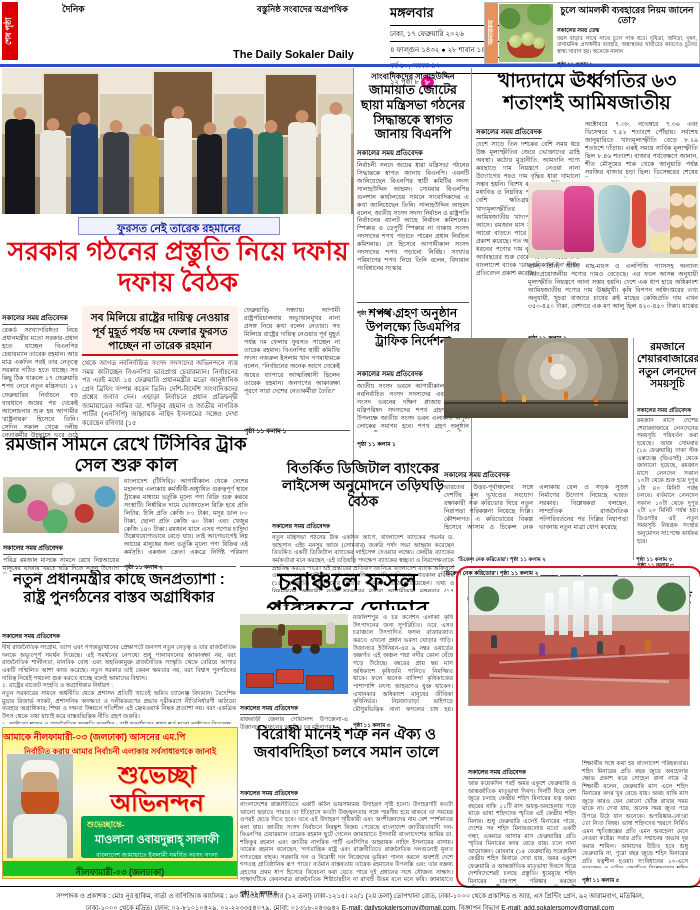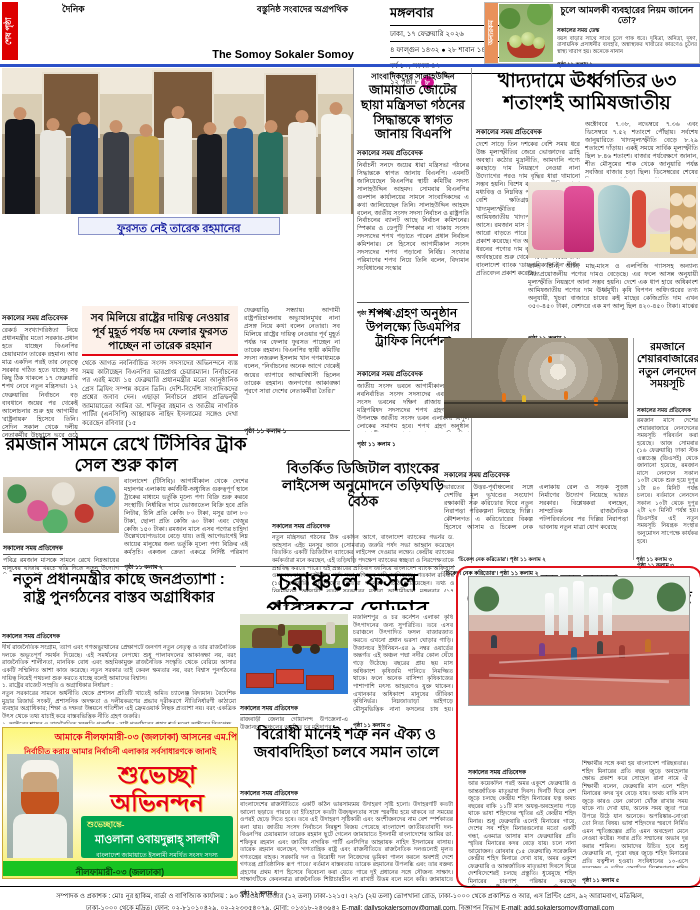--- a/index.html
+++ b/index.html
@@ -27,21 +27,21 @@
 
 <div id="page">
 
   <div class="abs" style="left:2px;top:2px;width:16px;height:58px;background:#dd0000;">
     <div style="color:#fff;font-size:8px;font-weight:bold;writing-mode:vertical-rl;transform:rotate(180deg);height:58px;text-align:center;">শেষ পৃষ্ঠা</div>
   </div>
 
   <div class="abs" style="left:22px;top:2px;width:336px;height:60px;">
     <div style="position:absolute;left:40px;top:0;font-size:9px;font-weight:bold;">দৈনিক</div>
     <div style="position:absolute;right:10px;top:1px;font-size:8.5px;font-weight:bold;">বস্তুনিষ্ঠ সংবাদের অগ্রপথিক</div>
-    <div style="position:absolute;right:4px;bottom:2px;font-size:11px;font-weight:bold;">The Somoy Sokaler Somoy</div>
+    <div style="position:absolute;right:4px;bottom:2px;font-size:11px;font-weight:bold;">The Daily Sokaler Daily</div>
   </div>
 
   <div class="abs" style="left:362px;top:3px;width:118px;height:58px;font-size:7px;margin-left:28px;">
     <div style="font-size:13px;font-weight:bold;border-bottom:1px solid #000;padding-bottom:1px;">মঙ্গলবার</div>
     <div style="border-bottom:1px solid #000;padding:1.5px 0;">ঢাকা, ১৭ ফেব্রুয়ারি ২০২৬</div>
     <div style="border-bottom:1px solid #000;padding:1.5px 0;">৪ ফাল্গুন ১৪৩২ ● ২৮ শাবান ১৪৪৭</div>
     <div style="border-bottom:1px solid #000;padding:1.5px 0;">বর্ষ ১০, সংখ্যা ৪৭</div>
     <div style="padding:1.5px 0;">
       <span>১২ পৃষ্ঠা ৮</span>
       <span class="pricecirc">৮</span>
@@ -88,20 +88,21 @@
       <div class="person" style="width:25px;height:82px;background:#2a6e5f;"></div>
       <div class="person" style="width:28px;height:92px;background:#efece4;"></div>
       <div class="person" style="width:30px;height:100px;background:#f5f3ec;"></div>
     </div>
   </div>
 
   <div class="abs" style="left:78px;top:217px;width:200px;height:16px;background:#eef1fb;border:0.5px solid #8a93c8;text-align:center;">
     <span style="color:#131a9e;font-weight:bold;font-size:11px;line-height:16px;">ফুরসত নেই তারেক রহমানের</span>
   </div>
 
+  <div class="abs hl" style="left:2px;top:236px;width:352px;height:66px;font-size:26px;color:#e30613;overflow:hidden;">সরকার গঠনের প্রস্তুতি নিয়ে দফায় দফায় বৈঠক</div>
 
   <div class="abs" style="left:2px;top:306px;width:76px;height:122px;">
     <span class="by">সকালের সময় প্রতিবেদক</span>
     <div class="body" style="height:112px;font-size:6.2px;">রেকর্ড সংখ্যাগরিষ্ঠতা নিয়ে প্রধানমন্ত্রীর মতো সরকার-প্রধান হতে যাচ্ছেন বিএনপির চেয়ারম্যান তারেক রহমান। আর মাত্র একদিন পরই তার নেতৃত্বে সরকার গঠিত হতে যাচ্ছে। সব কিছু ঠিক থাকলে ১৭ ফেব্রুয়ারি শপথ নেবে নতুন মন্ত্রিসভা। ১২ ফেব্রুয়ারির নির্বাচনে বড় ব্যবধানে জয়ের পর থেকেই আলোচনার শুরু হয় আগামীর 'রাষ্ট্রনায়ক' হিসেবে তিনি। সেদিন সকাল থেকে দলীয় নেতাকর্মীর উচ্ছ্বাসে ভরে ওঠে দৃশ্যপট। বাড়তে থাকে শীর্ষ নেতাদের পদচারণা। কর্মব্যস্ততা বাড়তে থাকে দলীয় চেয়ারম্যানের। দলের শীর্ষ নেতাদের সঙ্গে বৈঠক, বিদেশি কূটনীতিকদের সঙ্গে মতবিনিময়, বিভিন্ন রাষ্ট্রদূতদের সঙ্গে টেলিফোনে কথোপকথন, সরকার গঠনের প্রস্তুতি, জোটসঙ্গী ও সারা দেশ</div>
   </div>
 
   <div class="abs" style="left:82px;top:306px;width:156px;height:122px;">
     <div style="background:#fdf1ea;border-bottom:2px solid #e30613;font-weight:bold;font-size:10.5px;text-align:center;line-height:1.35;padding:4px 3px;height:40px;overflow:hidden;">সব মিলিয়ে রাষ্ট্রের দায়িত্ব নেওয়ার পূর্ব মুহূর্ত পর্যন্ত দম ফেলার ফুরসত পাচ্ছেন না তারেক রহমান</div>
     <div class="body" style="height:68px;margin-top:3px;">থেকে আগত নবনির্বাচিত সংসদ সদস্যদের অভিনন্দনে ব্যস্ত সময় কাটাচ্ছেন বিএনপির ভারপ্রাপ্ত চেয়ারম্যান। নির্বাচনের পর এরই মধ্যে ১৫ ফেব্রুয়ারি প্রধানমন্ত্রীর মতো আনুষ্ঠানিক প্রেস ব্রিফিং সম্পন্ন করেন তিনি। দেশি-বিদেশি সাংবাদিকদের প্রশ্নের জবাব দেন। এছাড়া নির্বাচনে প্রধান প্রতিদ্বন্দ্বী জামায়াতের আমির ডা. শফিকুর রহমান ও জাতীয় নাগরিক পার্টির (এনসিপি) আহ্বায়ক নাহিদ ইসলামের সঙ্গেও দেখা করেছেন রবিবার (১৫</div>
   </div>
@@ -244,21 +245,21 @@
       <div class="body" style="height:14px;font-size:5.8px;">রাজবাড়ী জেলার গোয়ালন্দ উপজেলা-এ উজানচর অঞ্চলের অবস্থিত চর মহিদাপুর,</div>
     </div>
     <div class="abs" style="left:113px;top:46px;width:100px;height:108px;">
       <div class="body" style="height:99px;font-size:5.9px;">মজলিশপুর ও চর কর্নেশন এলাকা কৃষি উৎপাদনের জন্য সুপরিচিত। তবে এসব চরাঞ্চলে উৎপাদিত ফসল বাজারজাত করতে এখনো প্রধান ভরসা ঘোড়ার গাড়ি। উজানচর ইউনিয়ন-এর ৯ নম্বর ওয়ার্ডের অন্তর্গত এই অঞ্চল পদ্মা নদীর কোল ঘেঁষে গড়ে উঠেছে। বছরের প্রায় ছয় মাস অধিকাংশ কৃষিজমি পানিতে নিমজ্জিত থাকে। ফলে অনেক বাসিন্দা কৃষিকাজের পাশাপাশি মৎস্য আহরণেও যুক্ত থাকেন। এখানকার অধিকাংশ মানুষের জীবিকা কৃষিনির্ভর। নিম্নজাতাড়া ভাইগড়ে মৌসুমভিত্তিক নানা ফসলের চাষ হয়। পেঁয়াজ, রসুন, টমেটো, বাদাম, ফুলকপি</div>
       <span class="jump" style="font-size:5.6px;">পৃষ্ঠা ১১ কলাম ৩</span>
     </div>
   </div>
 
   <div class="abs" style="left:2px;top:727px;width:234px;height:150px;border:1.5px solid #caa93a;
        background:linear-gradient(180deg,#fdf77c 0%,#fffceb 45%,#f6ee6e 100%);overflow:hidden;">
-    <div style="color:#e4001c;font-weight:bold;font-size:9px;text-align:right;margin-top:2px;">আমাকে নীলফামারী-০৩ (জলঢাকা) আসনের এম.পি</div>
+    <div style="color:#e4001c;font-weight:bold;font-size:9px;text-align:left;margin-top:2px;">আমাকে নীলফামারী-০৩ (জলঢাকা) আসনের এম.পি</div>
     <div style="color:#e4001c;font-weight:bold;font-size:8px;text-align:center;">নির্বাচীত করায় আমার নির্বাচনী এলাকার সর্বসাধারণকে জানাই</div>
     <div class="ph" style="left:4px;top:26px;width:66px;height:104px;background:linear-gradient(#b9c7c3,#9fb0aa);">
       <div style="position:absolute;left:14px;top:6px;width:38px;height:20px;background:#f5f3ec;border-radius:10px 10px 4px 4px;"></div>
       <div style="position:absolute;left:16px;top:18px;width:34px;height:30px;background:#caa47c;border-radius:8px;"></div>
       <div style="position:absolute;left:14px;top:38px;width:38px;height:26px;background:#c4541f;border-radius:0 0 16px 16px;"></div>
       <div style="position:absolute;left:6px;top:60px;width:54px;height:44px;background:#eef0ea;border-radius:10px 10px 0 0;"></div>
     </div>
     <div style="position:absolute;left:78px;top:56px;width:152px;text-align:center;font-size:24px;font-weight:bold;color:#e4001c;text-shadow:1px 1px 0 #f9d648;">অভিনন্দন</div>
     <div style="position:absolute;left:78px;top:28px;width:152px;text-align:center;font-size:24px;font-weight:bold;color:#e4001c;text-shadow:1px 1px 0 #f9d648;">শুভেচ্ছা</div>
     <div class="abs" style="left:78px;top:88px;width:152px;height:42px;background:#00a651;border-radius:3px;text-align:center;color:#fff;overflow:hidden;">

